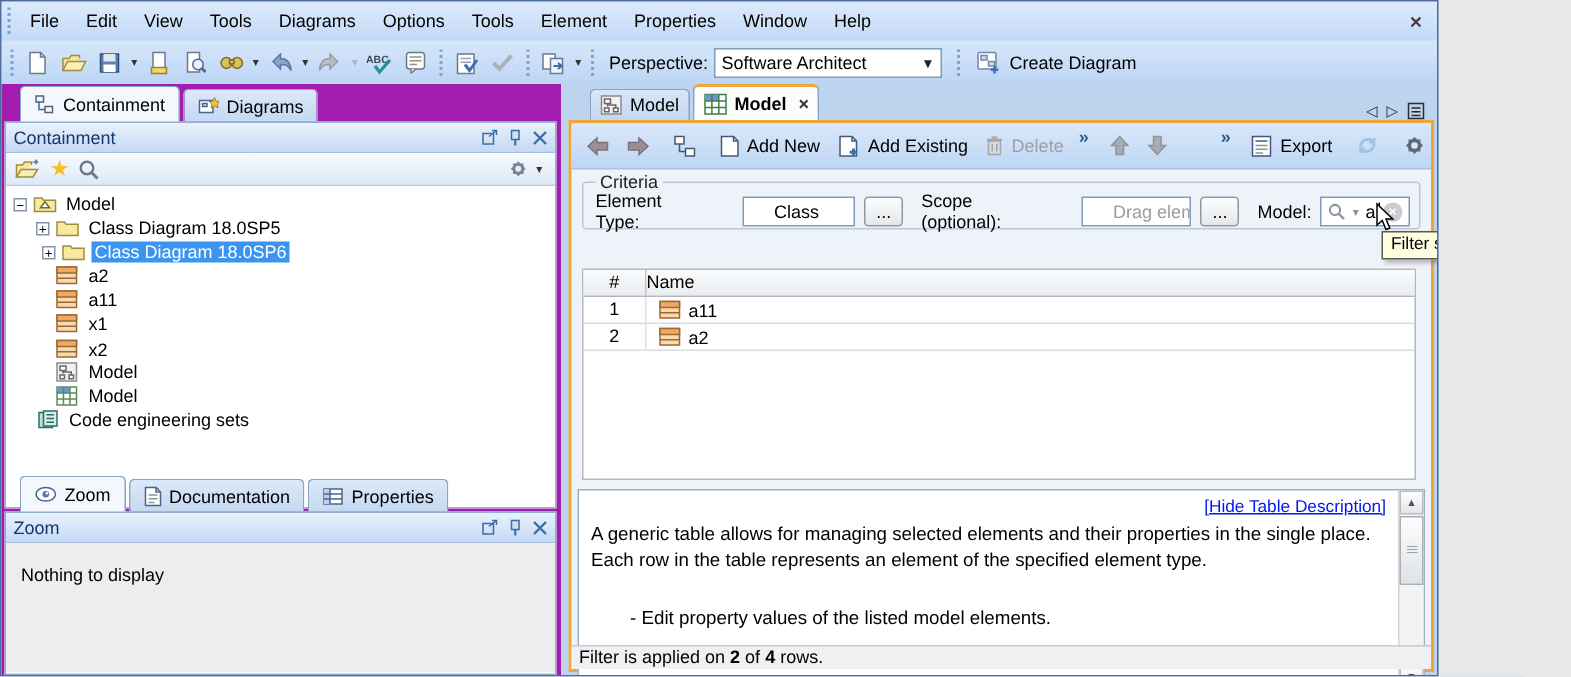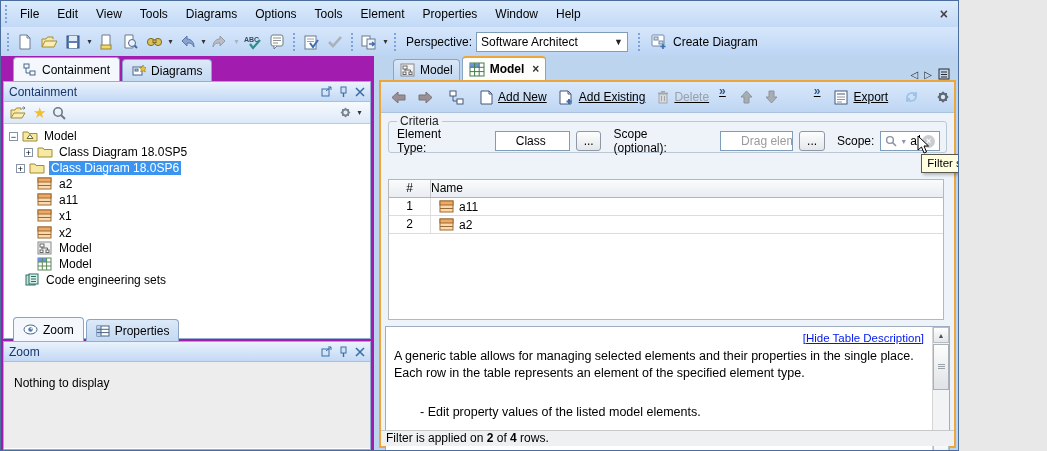--- a/index.html
+++ b/index.html
@@ -59,21 +59,21 @@
   
   .right-col { position:absolute; left:378px; top:55px; right:2px; bottom:2px; }
   .rtabstrip { display:flex; align-items:flex-end; height:24px; padding-left:14px; gap:2px; }
   .rtab { display:flex; align-items:center; gap:5px; height:21px; padding:0 6px;
     border:1px solid #8aa4c6; border-bottom:none; border-radius:4px 4px 0 0;
     background:linear-gradient(#d9e7f7,#c2d8f2); }
   .rtab.active { background:#fdfdfc; height:24px; border-top:2px solid #eda63b; font-weight:bold; }
   .rtab .tclose { font-weight:bold; margin-left:3px; color:#333; }
   .rtab-nav { margin-left:auto; display:flex; align-items:center; gap:6px; padding-right:6px; color:#2b2b2b; font-size:10px; }
   .rbody { position:absolute; left:0; right:0; top:24px; bottom:0;
-    border:2px solid #eda63b; background:#eef3f9;text-decoration:underline; }
+    border:2px solid #eda63b; background:#eef3f9; }
   .rtoolbar { height:31px; background:linear-gradient(#d9e8fa,#bed6f3);
     display:flex; align-items:center; padding:0 4px; border-bottom:1px solid #aac2e0; }
   .rbtn { display:flex; align-items:center; gap:5px; height:24px; padding:0 6px; border-radius:3px; white-space:nowrap; }
   .rbtn.disabled { color:#9aa0a6; }
   .chev { color:#2f5a88; font-weight:bold; font-size:12px; padding:0 4px; align-self:flex-start; line-height:18px; }
   .collapse-btn { margin-left:2px; color:#3c4652; font-size:11px; }
 
   .criteria-wrap { height:40px; position:relative; padding:10px 8px 0 8px; }
   .groupbox { position:absolute; left:7px; right:7px; top:8px; height:32px;
     border:1px solid #bcc7d4; border-radius:3px; }
@@ -330,21 +330,21 @@
         </div>
         <div class="trow" style="padding-left:20px;">
           <span class="exp plus"></span>
           <span class="ticon16">
               <svg width="16" height="14">
                 <path d="M1 3 h5 l1 1.5 H15 V12 H1z" fill="#f7e9a0" stroke="#a08c3c"></path>
               </svg>
             </span>
           <span class="tlabel">Class Diagram 18.0SP5</span>
         </div>
-        <div class="trow selected" style="padding-left:12px;align-items:center;">
+        <div class="trow selected" style="padding-left:24px;align-items:center;">
           <span class="exp plus"></span>
           <span class="ticon16">
               <svg width="16" height="14">
                 <path d="M1 3 h5 l1 1.5 H15 V12 H1z" fill="#f7e9a0" stroke="#a08c3c"></path>
               </svg>
             </span>
           <span class="tlabel">Class Diagram 18.0SP6</span>
         </div>
         <div class="trow" style="padding-left:33px;">
           <span class="ticon16">
@@ -425,20 +425,30 @@
     </div>
 
     <div class="tabstrip" style="position:absolute; top:260px; left:0; right:0;">
       <div class="tab active">
         <svg width="15" height="11">
             <ellipse cx="7.5" cy="5.5" rx="6.5" ry="4.5" fill="#fff" stroke="#4a6586"></ellipse>
             <circle cx="7.5" cy="5.5" r="2.2" fill="#4a7ab0"></circle>
             <circle cx="8.2" cy="4.8" r=".8" fill="#fff"></circle>
           </svg>
         <span>Zoom</span>
+      </div>
+      <div class="tab">
+        <svg width="12" height="14">
+            <path d="M1 1h7l3 3v9H1z" fill="#fff" stroke="#4a6586"></path>
+            <path d="M8 1v3h3" fill="none" stroke="#4a6586"></path>
+            <line x1="3" y1="6" x2="9" y2="6" stroke="#8a93a0"></line>
+            <line x1="3" y1="8.5" x2="9" y2="8.5" stroke="#8a93a0"></line>
+            <line x1="3" y1="11" x2="7" y2="11" stroke="#8a93a0"></line>
+          </svg>
+        <span>Documentation</span>
       </div>
       <div class="tab">
         <svg width="14" height="12">
             <rect x="1" y="1" width="12" height="10" fill="#fff" stroke="#4a6586"></rect>
             <rect x="1" y="1" width="4" height="10" fill="#bcd2ec"></rect>
             <path d="M5 1 v10 M1 4.3 h12 M1 7.6 h12" stroke="#4a6586" fill="none"></path>
           </svg>
         <span>Properties</span>
       </div>
     </div>
@@ -602,21 +612,21 @@
           <span class="browse-btn">
               <span>...</span>
             </span>
           <span style="margin-left:6px;">Scope (optional):</span>
           <span class="field scope">
               <span>Drag elements fro</span>
             </span>
           <span class="browse-btn">
               <span>...</span>
             </span>
-          <span style="margin-left:6px;">Scope:</span>
+          <span style="margin-left:6px;">Model:</span>
           <span class="filter-box">
             <svg width="12" height="12">
                 <circle cx="5" cy="5" r="3.4" fill="none" stroke="#8a93a0" stroke-width="1.4"></circle>
                 <line x1="7.5" y1="7.5" x2="11" y2="11" stroke="#8a93a0" stroke-width="1.6"></line>
               </svg>
             <span class="dd" style="color:#8a93a0;">▾</span>
             <span>a</span>
             <span class="caret-line"></span>
             <span class="clear-btn">×</span>
           </span>

